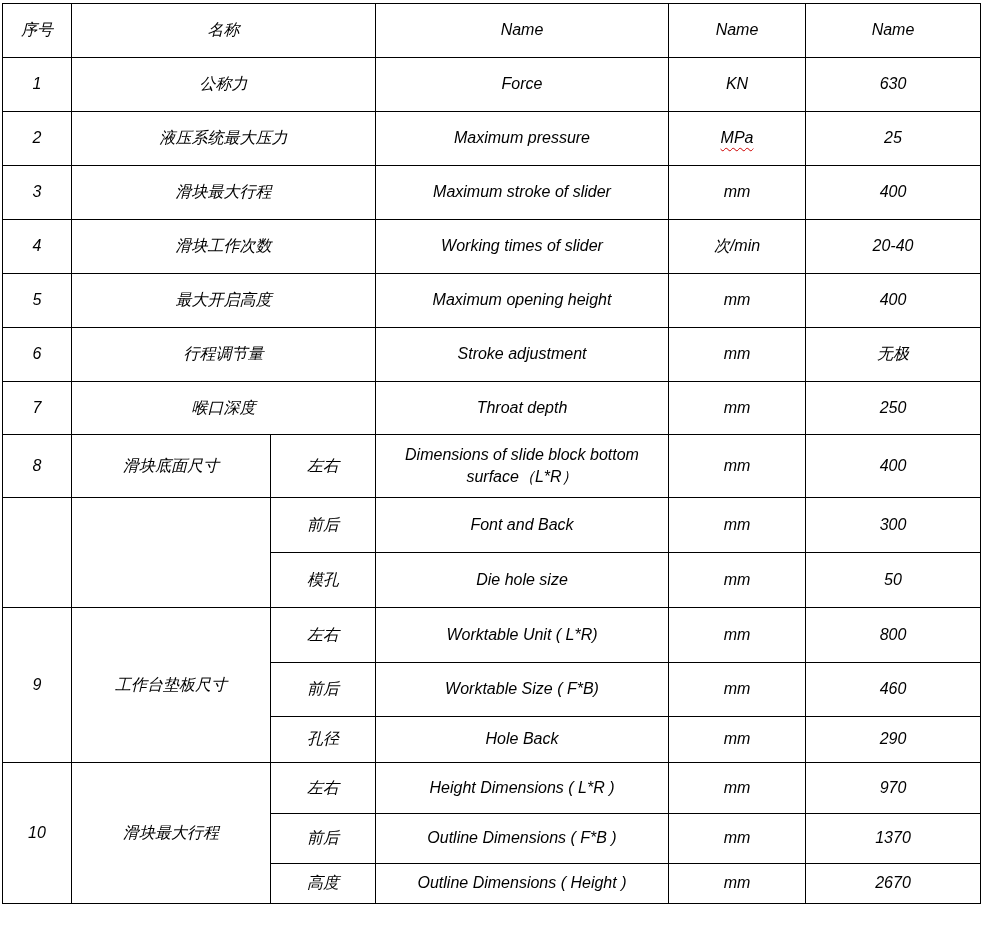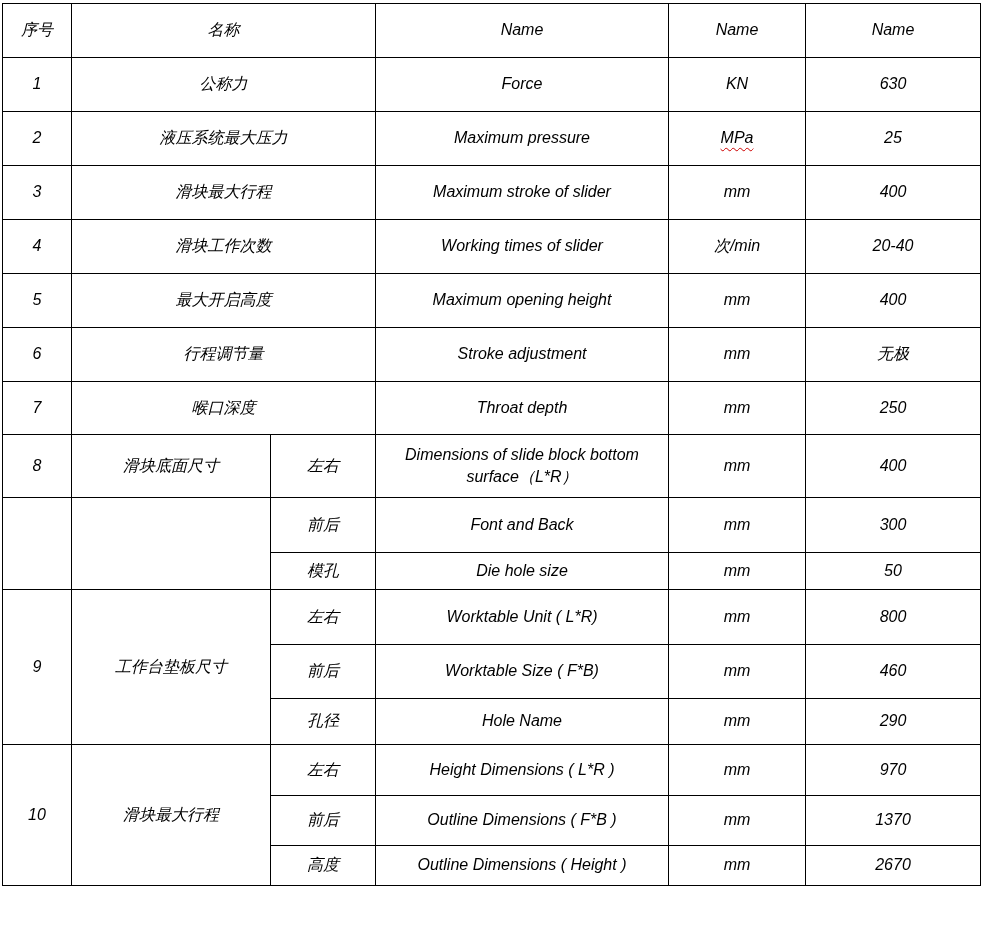--- a/index.html
+++ b/index.html
@@ -115,21 +115,21 @@
   </tr>
 
   <tr style="height:55px">
     <td rowspan="2"></td>
     <td rowspan="2"></td>
     <td>前后</td>
     <td>Font and Back</td>
     <td>mm</td>
     <td>300</td>
   </tr>
-  <tr style="height:37px">
+  <tr style="height:55px">
     <td>模孔</td>
     <td>Die hole size</td>
     <td>mm</td>
     <td>50</td>
   </tr>
 
   <tr style="height:55px">
     <td rowspan="3">9</td>
     <td rowspan="3">工作台垫板尺寸</td>
     <td>左右</td>
@@ -138,21 +138,21 @@
     <td>800</td>
   </tr>
   <tr style="height:54px">
     <td>前后</td>
     <td>Worktable Size ( F*B)</td>
     <td>mm</td>
     <td>460</td>
   </tr>
   <tr style="height:46px">
     <td>孔径</td>
-    <td>Hole Name</td>
+    <td>Hole Back</td>
     <td>mm</td>
     <td>290</td>
   </tr>
 
   <tr style="height:51px">
     <td rowspan="3">10</td>
     <td rowspan="3">滑块最大行程</td>
     <td>左右</td>
     <td>Height Dimensions ( L*R )</td>
     <td>mm</td>

